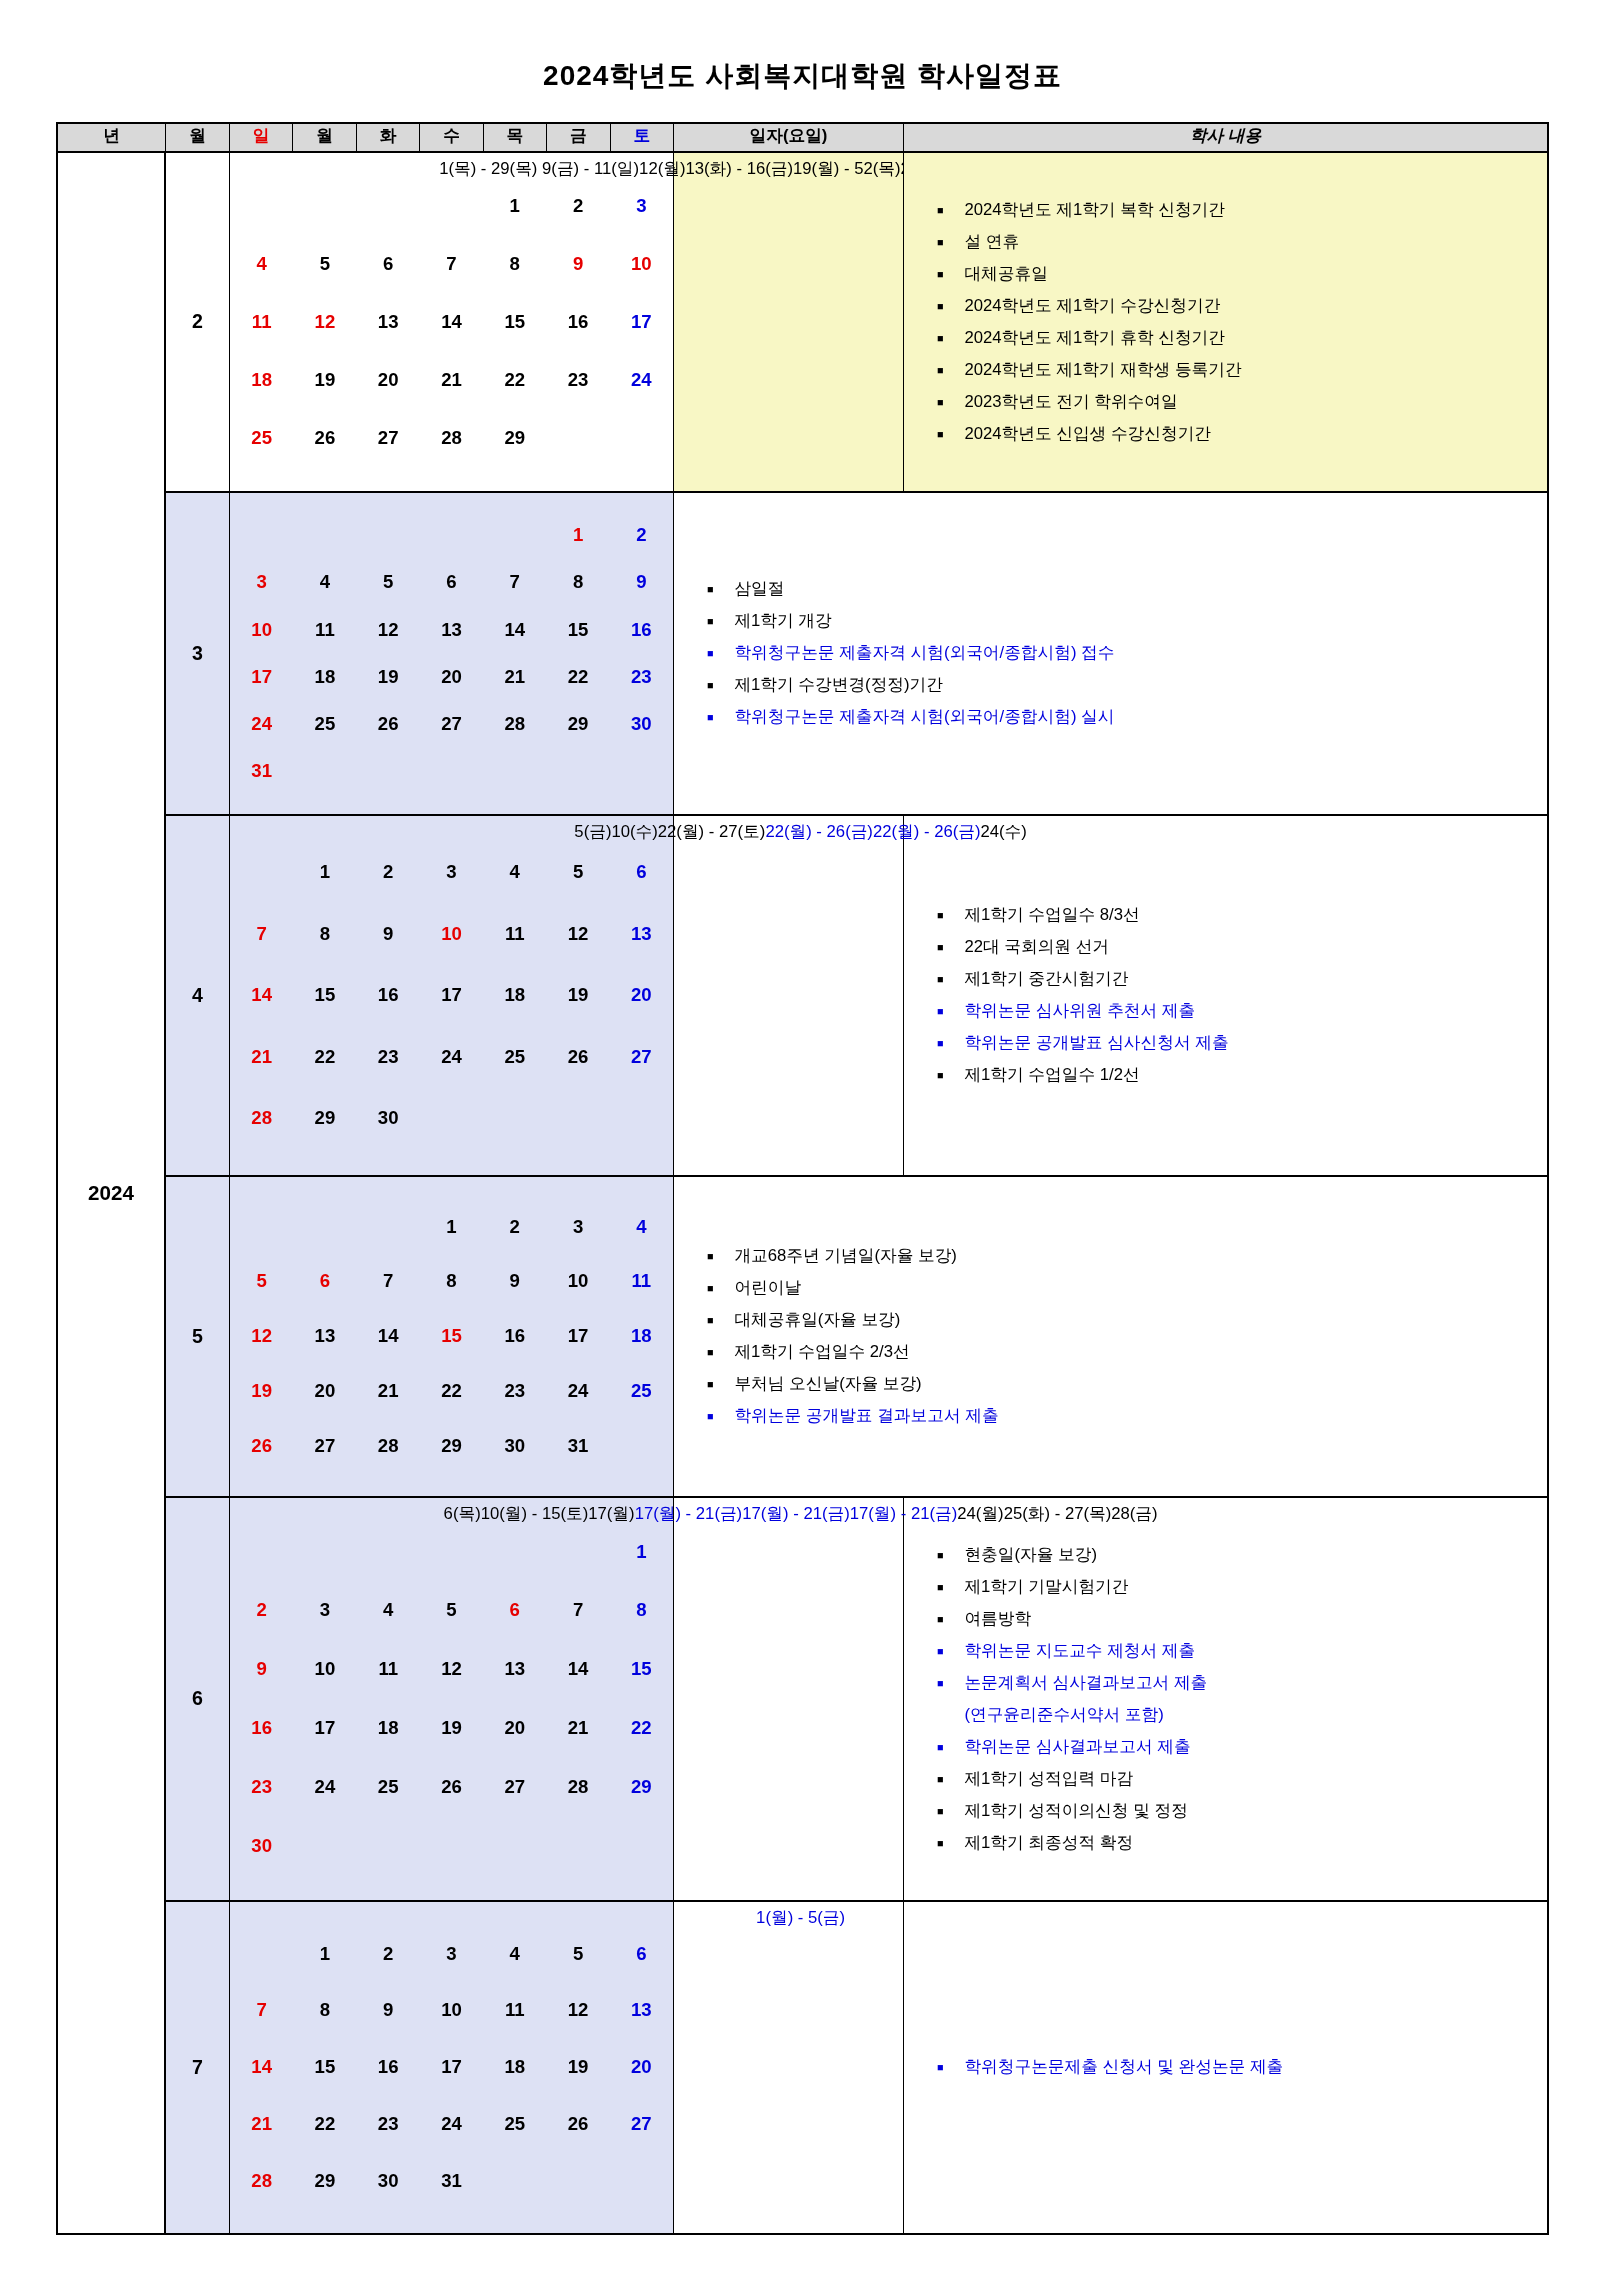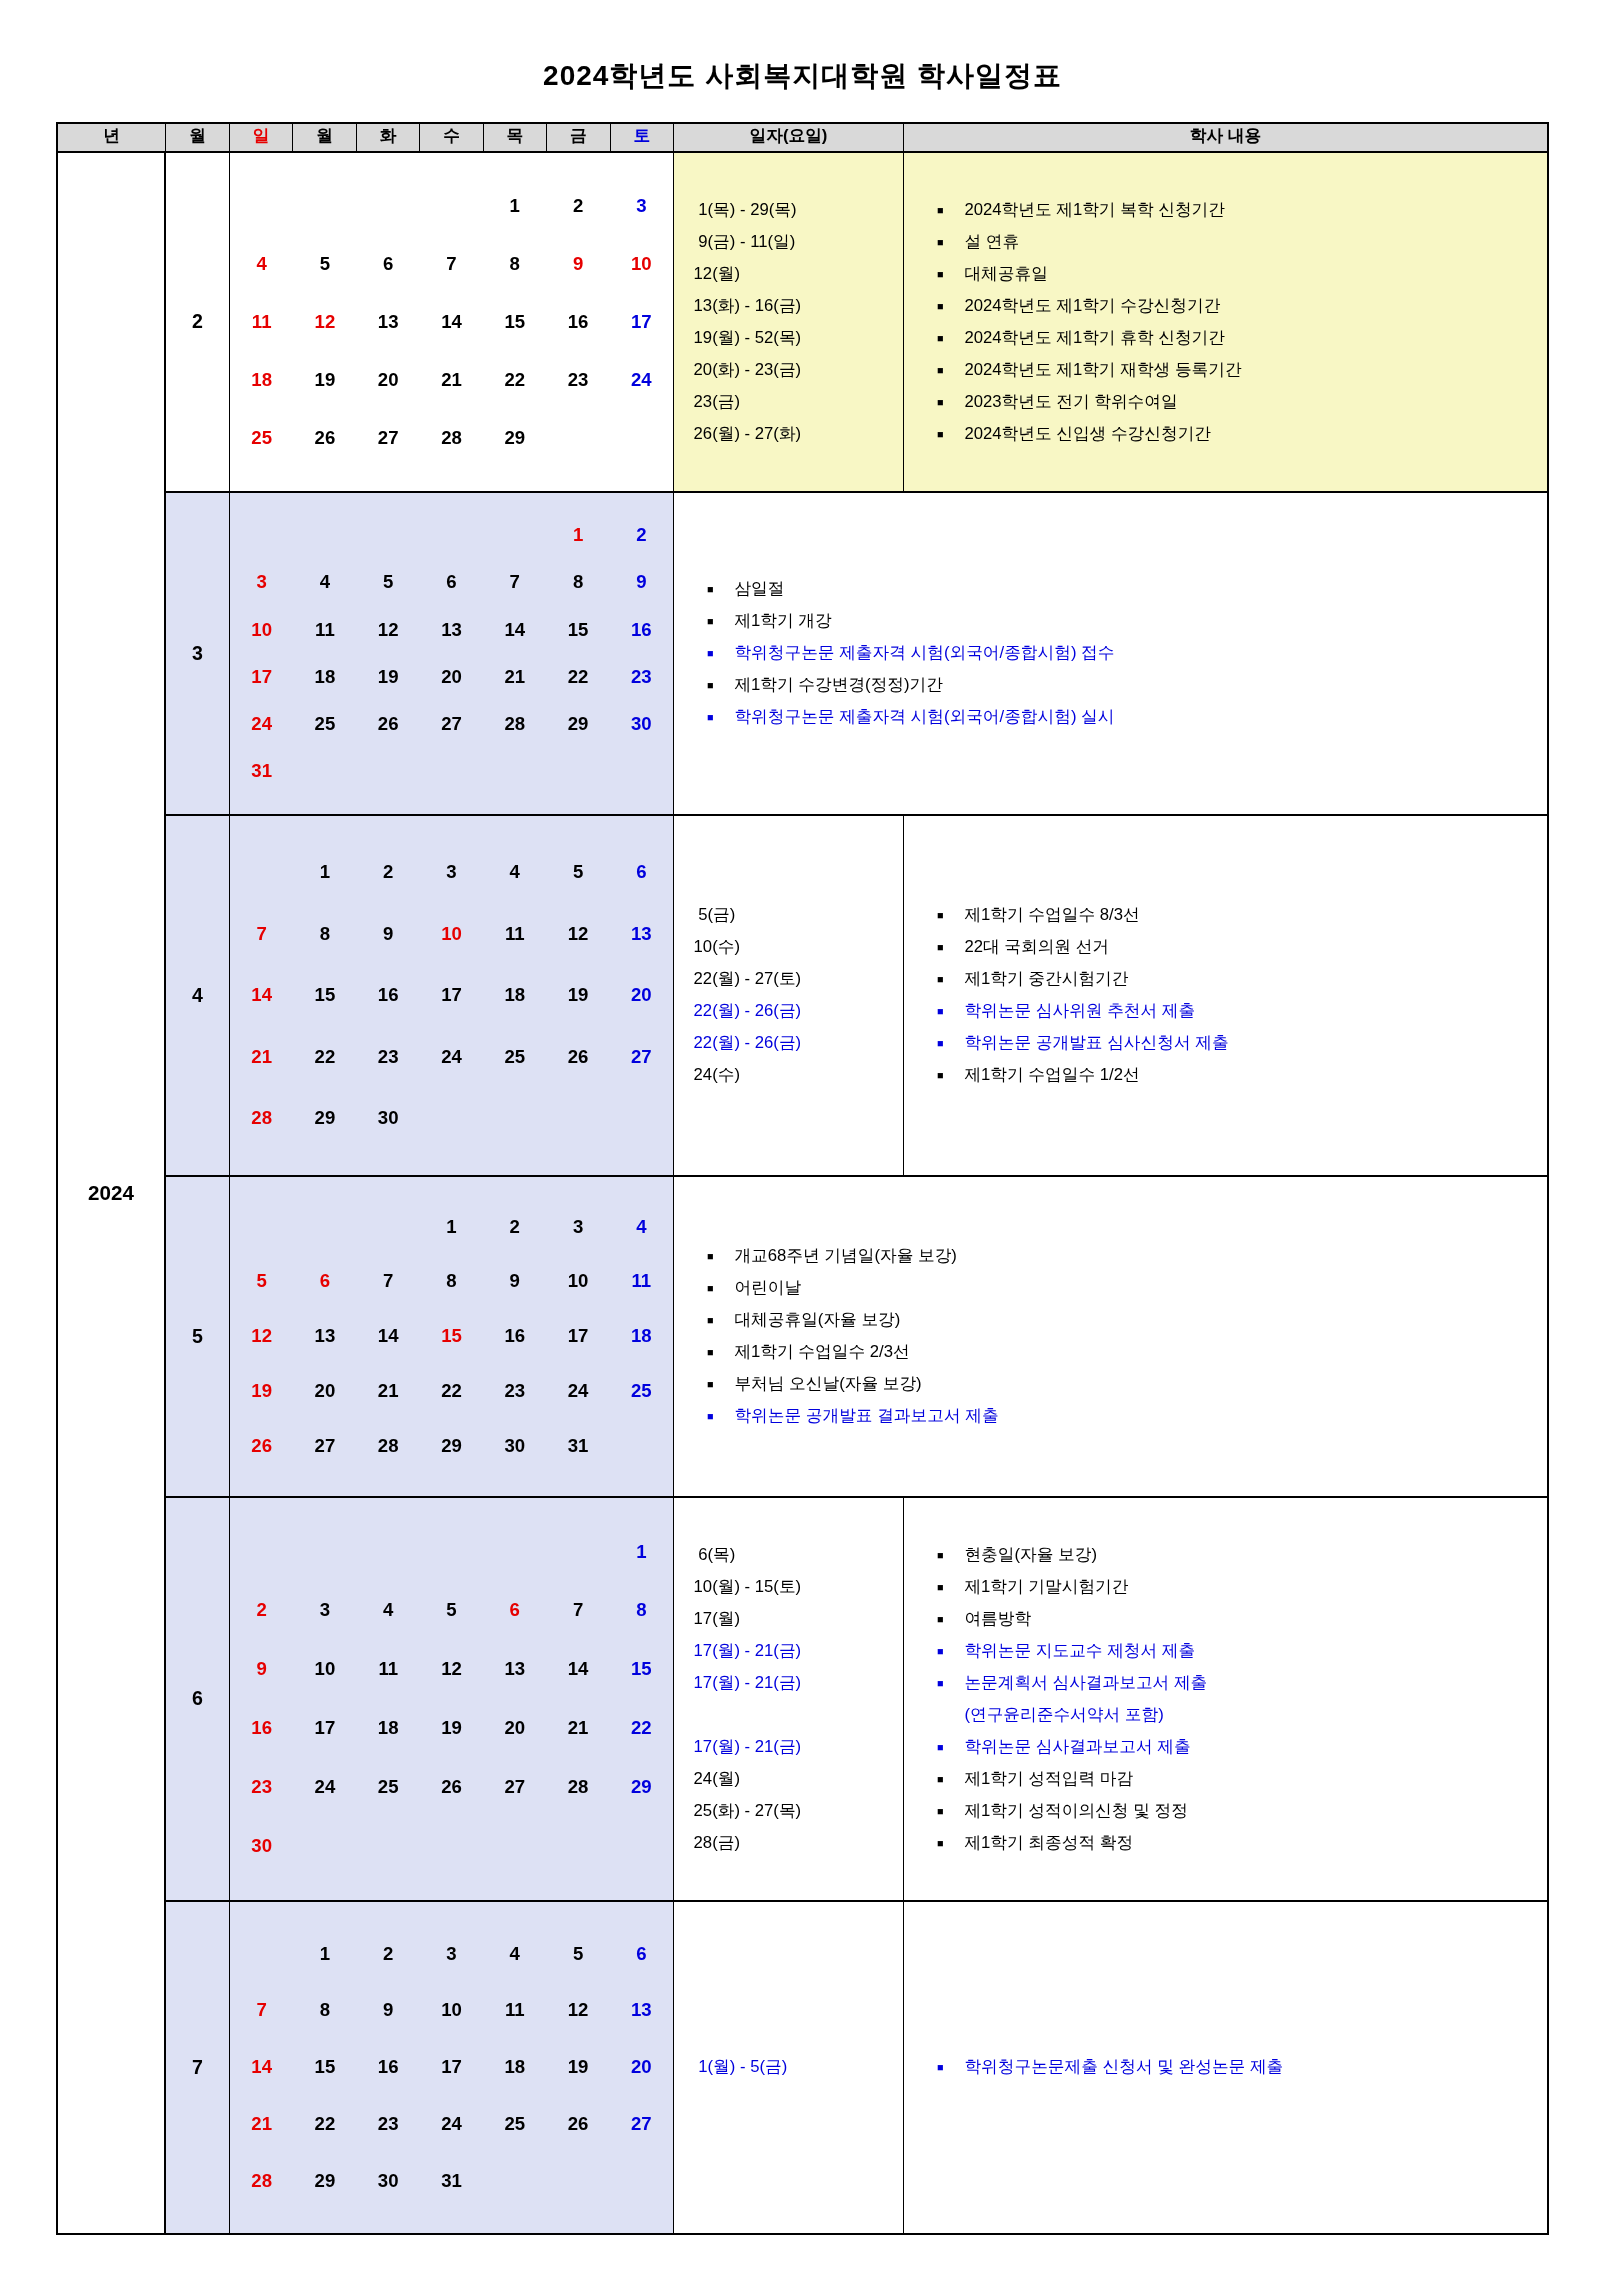--- a/index.html
+++ b/index.html
@@ -10,36 +10,36 @@
   .table{position:absolute;top:122px;left:56px;width:1493px;border:2px solid #000;box-sizing:border-box;}
   .thead{display:flex;height:26.5px;line-height:24.5px;background:var(--hgray,#d9d9d9);
          font-weight:bold;font-size:16.7px;text-align:center;border-bottom:2.9px double #000;}
   .hc{border-right:1px solid #000;box-sizing:border-box;overflow:hidden;}
   .hc.y{width:108px;}
   .hc.m{width:64px;}
   .hdays{width:444px;display:flex;border-right:1px solid #000;box-sizing:border-box;}
   .hdays .hc{flex:1;}
   .hdays .hc:last-child{border-right:none;}
   .hc.dcol{width:230px;}
-  .hc.ccol{flex:1;border-right:none;}
+  .hc.ccol{flex:1;border-right:none;font-style:italic;}
   .tbody{display:flex;align-items:stretch;}
   .ycol{width:108px;border-right:2.9px solid #000;box-sizing:border-box;display:flex;
         align-items:center;justify-content:center;font-weight:bold;font-size:20.6px;background:#fff;}
   .bands{flex:1;display:flex;flex-direction:column;}
   .band{display:flex;box-sizing:border-box;background:#fff;}
   .band + .band{border-top:2.9px solid #000;}
   .mcell{width:64px;display:flex;align-items:center;justify-content:center;
          font-size:19.6px;font-weight:bold;border-right:1px solid #000;box-sizing:border-box;
          background:var(--lav,#dde1f4);}
   .calcell{width:444px;border-right:1px solid #000;box-sizing:border-box;background:var(--lav,#dde1f4);
            display:flex;flex-direction:column;justify-content:space-evenly;padding:7.8px 0;}
   .wk{display:flex;height:25.5px;}
   .slot{flex:1;text-align:center;font-size:18.6px;font-weight:bold;line-height:25.5px;}
   .datecell{width:230px;border-right:1px solid #000;box-sizing:border-box;display:flex;
-            flex-direction:column;justify-content:center;padding-left:19.6px;font-size:16.7px;}
+            flex-direction:row;justify-content:center;padding-left:19.6px;font-size:16.7px;}
   .dline{height:32px;line-height:32px;white-space:nowrap;}
   .notecell{flex:1;display:flex;flex-direction:column;justify-content:center;
             padding-left:33px;font-size:16.7px;}
   .nline{height:32px;line-height:32px;display:flex;white-space:nowrap;}
   .bullet{width:27.4px;font-size:10.8px;flex:none;}
   .band.feb .mcell,.band.feb .calcell{background:#fff;}
   .band.feb .datecell,.band.feb .notecell{background:var(--yel,#f8f7c5);}
 </style>
 </head>
 <body>

